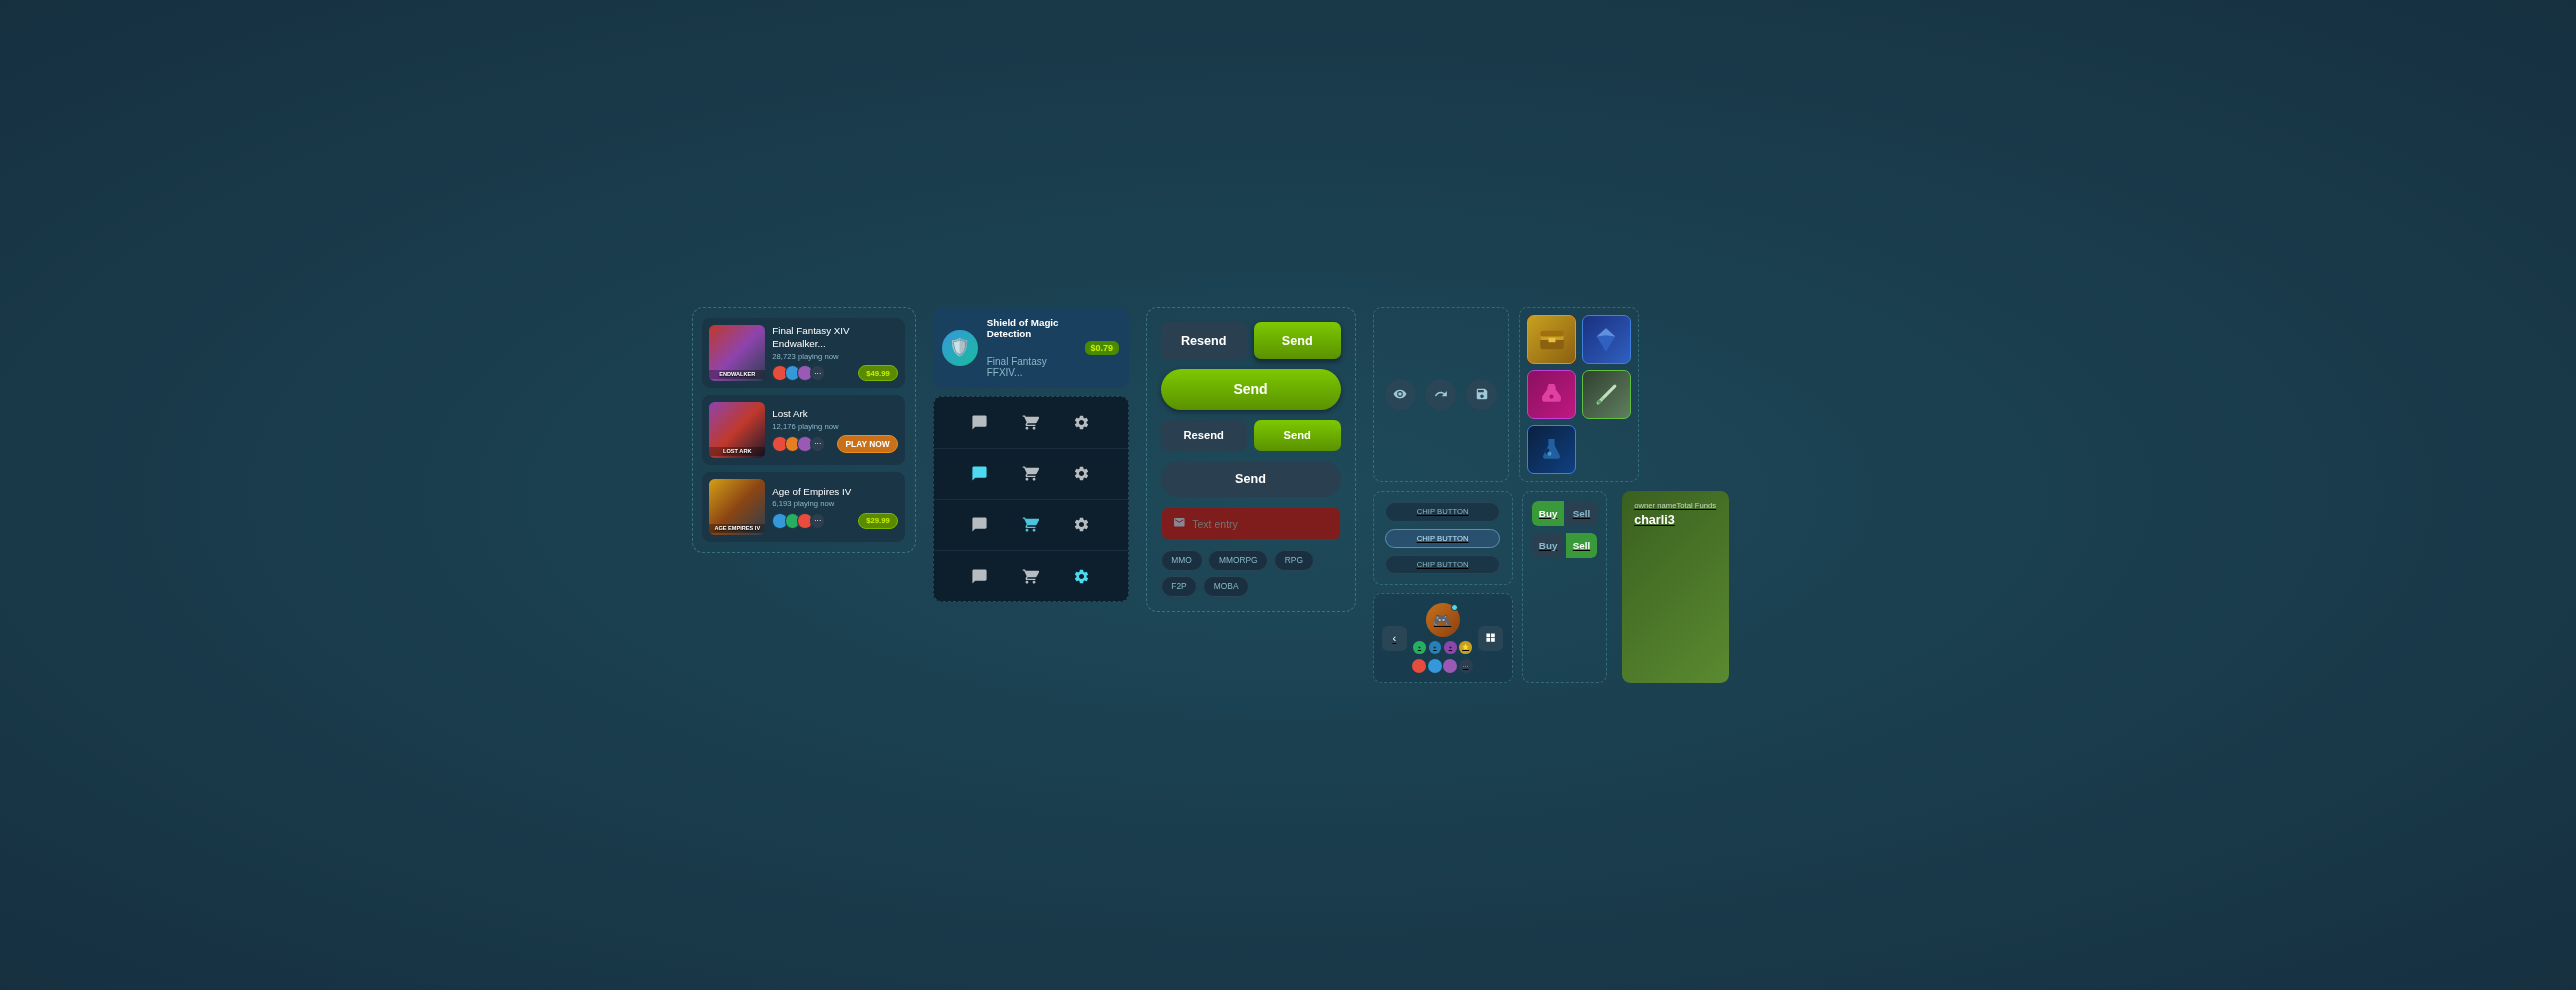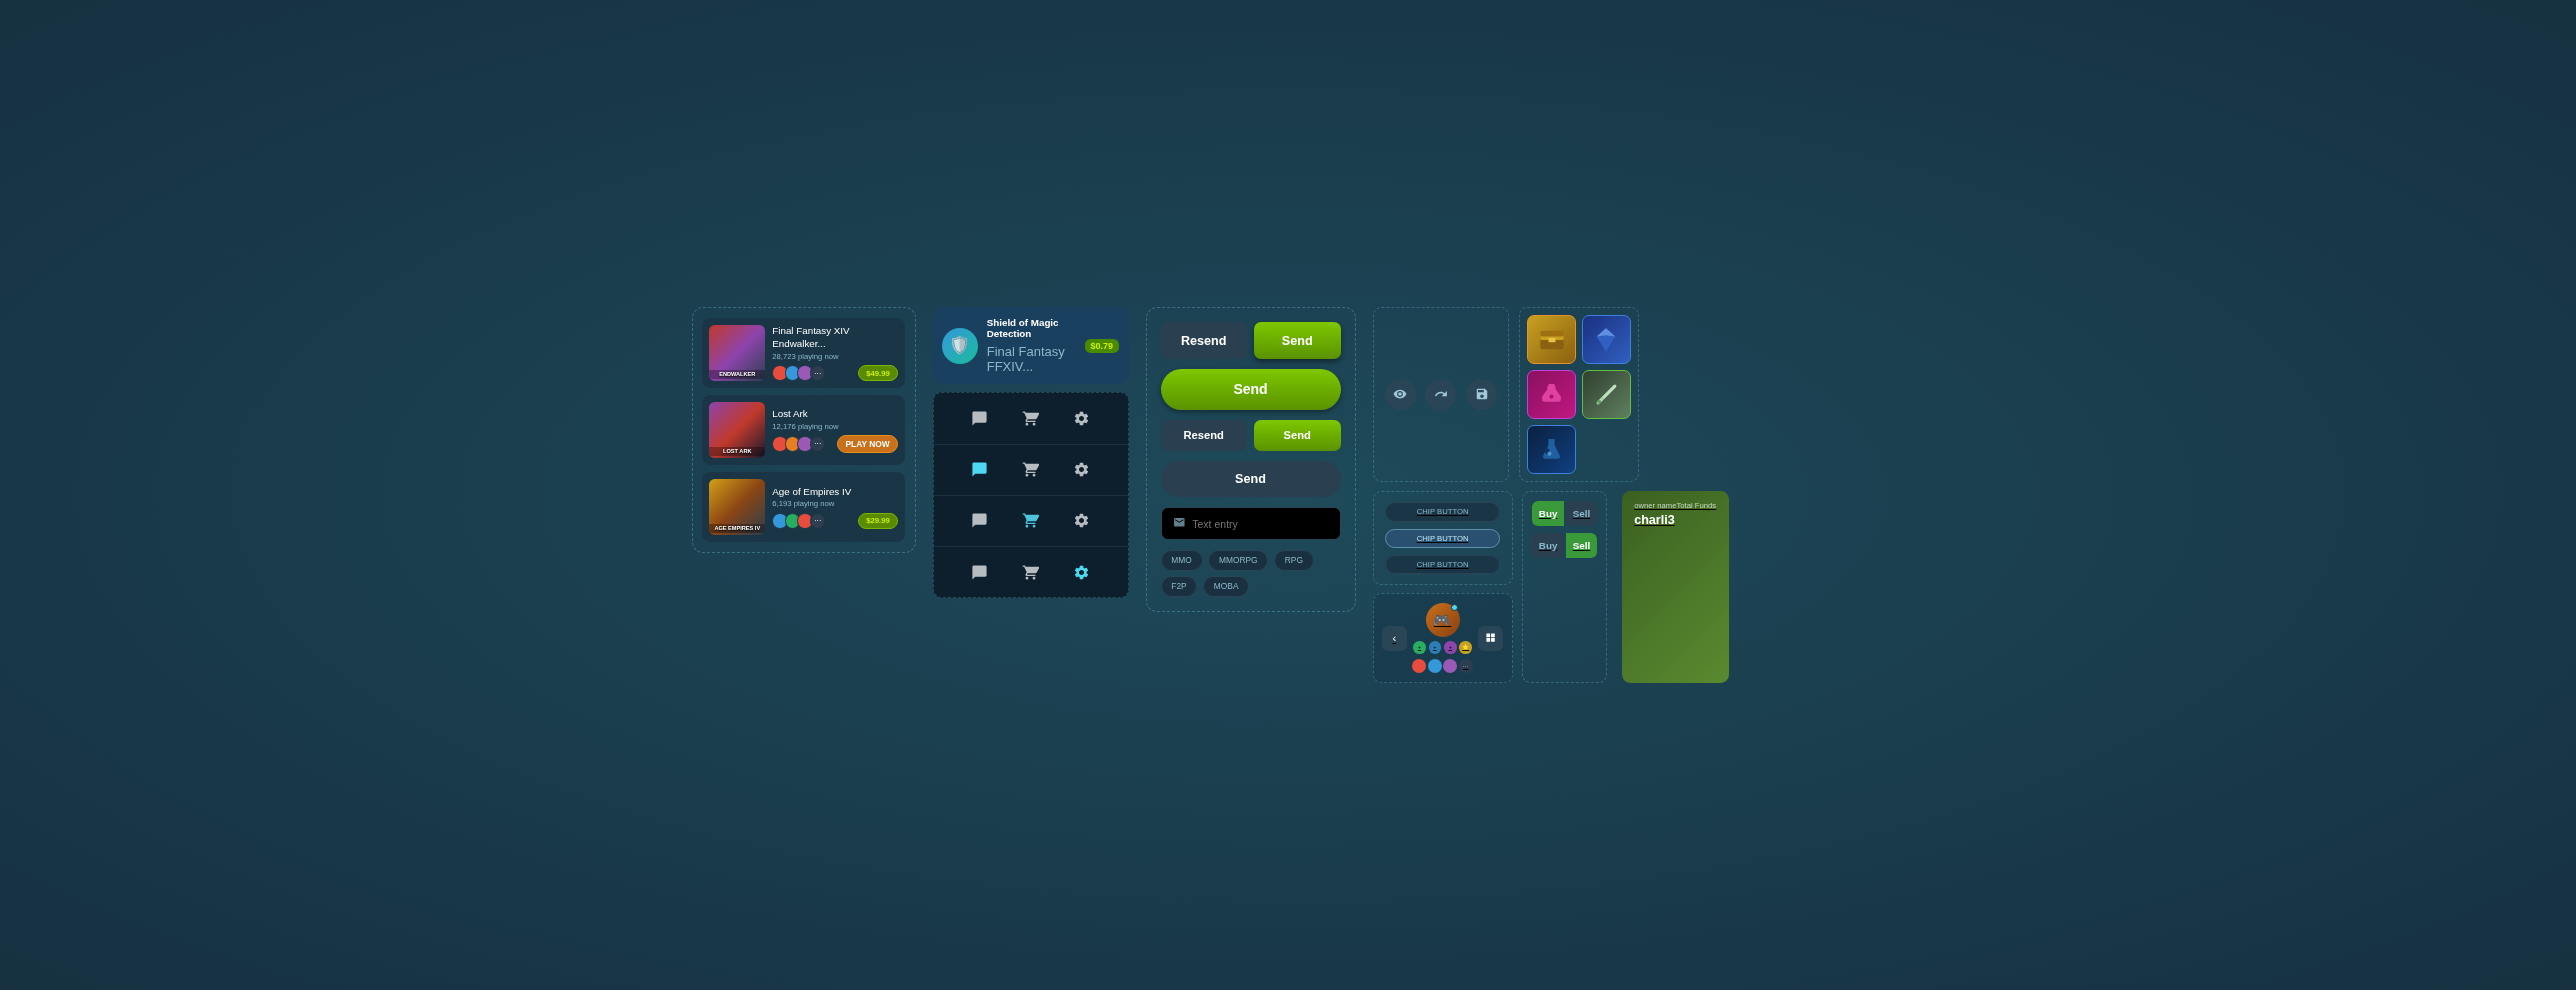--- a/index.html
+++ b/index.html
@@ -168,21 +168,21 @@
       background: linear-gradient(135deg, #3498db, #1abc9c);
       display: flex;
       align-items: center;
       justify-content: center;
       font-size: 17px;
       flex-shrink: 0;
     }
 
     .item-info { flex: 1; }
     .item-name { font-size: 9.8px; font-weight: 700; color: #fff; }
-    .item-sub { font-size: 13px; color: #8ab8c8; margin-top: 5px; }
+    .item-sub { font-size: 10px; color: #8ab8c8; margin-top: 17px; }
     .item-price { font-size: 9px; font-weight: 700; background: #4a8a00; color: #c8f000; padding: 2.1px 5.6px; border-radius: 5.6px; }
 
     
     .icon-grid-panel {
       background: #0d1f2d;
       border-radius: 8.4px;
       overflow: hidden;
       border: 1.4px dashed rgba(100,180,200,0.3);
     }
 
@@ -304,21 +304,21 @@
       font-size: 12.6px;
       font-weight: 700;
       cursor: pointer;
       width: 100%;
     }
 
     .text-entry-row {
       display: flex;
       align-items: center;
       gap: 7px;
-      background: #000000;
+      background: #7f1d1d;
       border-radius: 7px;
       padding: 8.4px 11.2px;
       border: 0.7px solid #2a4555;
     }
 
     .text-entry-icon {
       color: #8ab8c8;
       font-size: 11.2px;
     }
 

